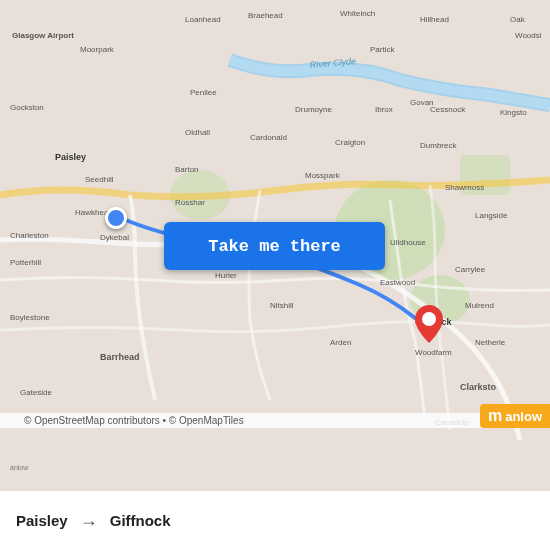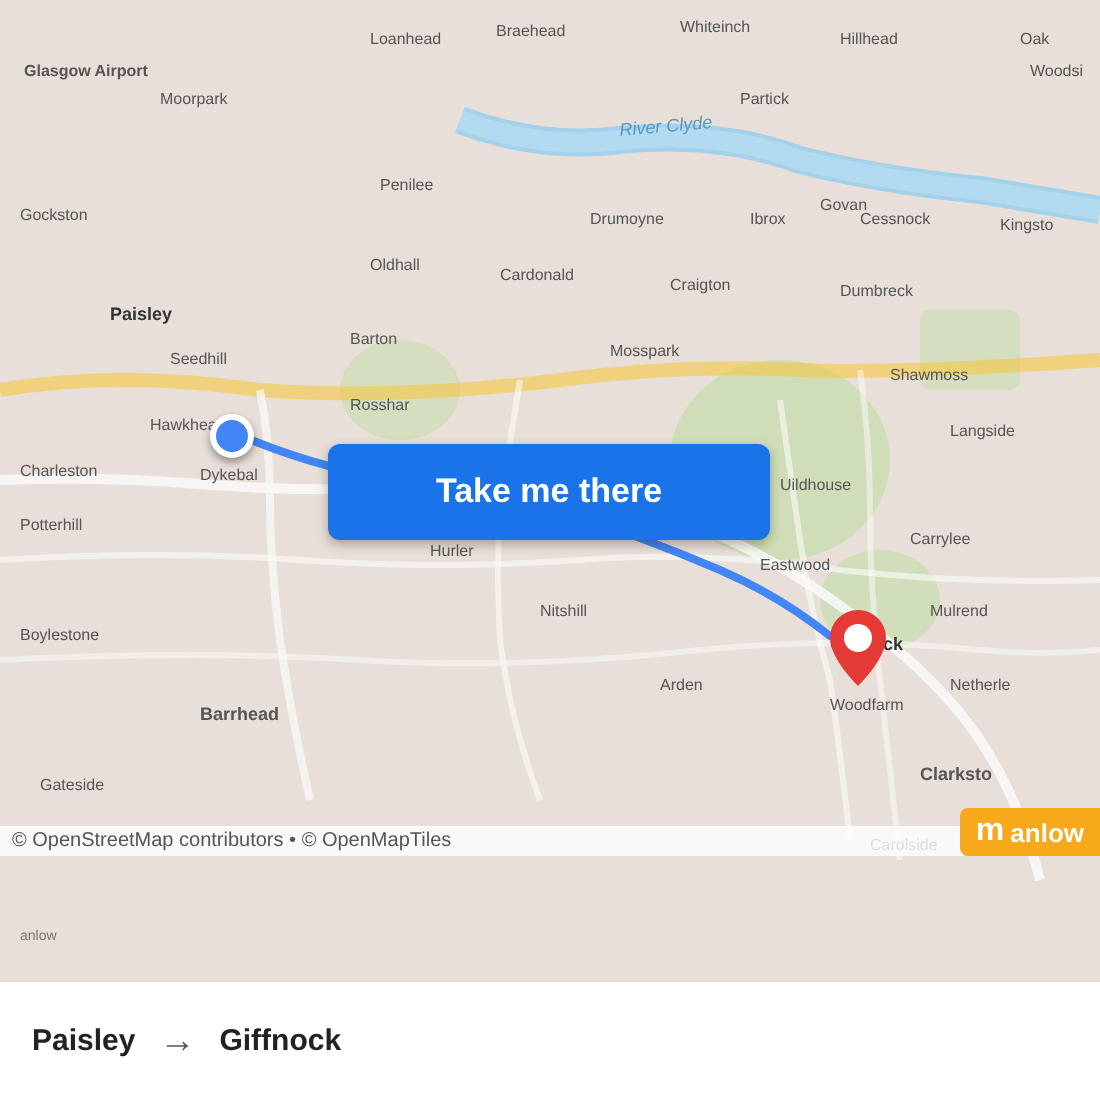--- a/index.html
+++ b/index.html
@@ -39,20 +39,21 @@
       border: none;
       border-radius: 6px;
       font-size: 17px;
       font-weight: bold;
       cursor: pointer;
       display: flex;
       align-items: center;
       justify-content: center;
       z-index: 10;
       box-shadow: 0 2px 6px rgba(0,0,0,0.3);
+      font-family: Liberation Mono, monospace;
     }
 
     
     #origin-marker {
       position: absolute;
       top: 207px;
       left: 105px;
       width: 22px;
       height: 22px;
       background: #4285f4;
@@ -97,21 +98,21 @@
 
     
     #attribution {
       position: absolute;
       bottom: 62px;
       left: 0;
       right: 0;
       background: rgba(255,255,255,0.8);
       font-size: 10px;
       color: #555;
-      padding: 2px 6px;
+      padding: 2px 24px;
       display: flex;
       align-items: flex-start;
       gap: 6px;
       z-index: 15;
     }
 
     
     #moovit-logo {
       position: absolute;
       bottom: 62px;

